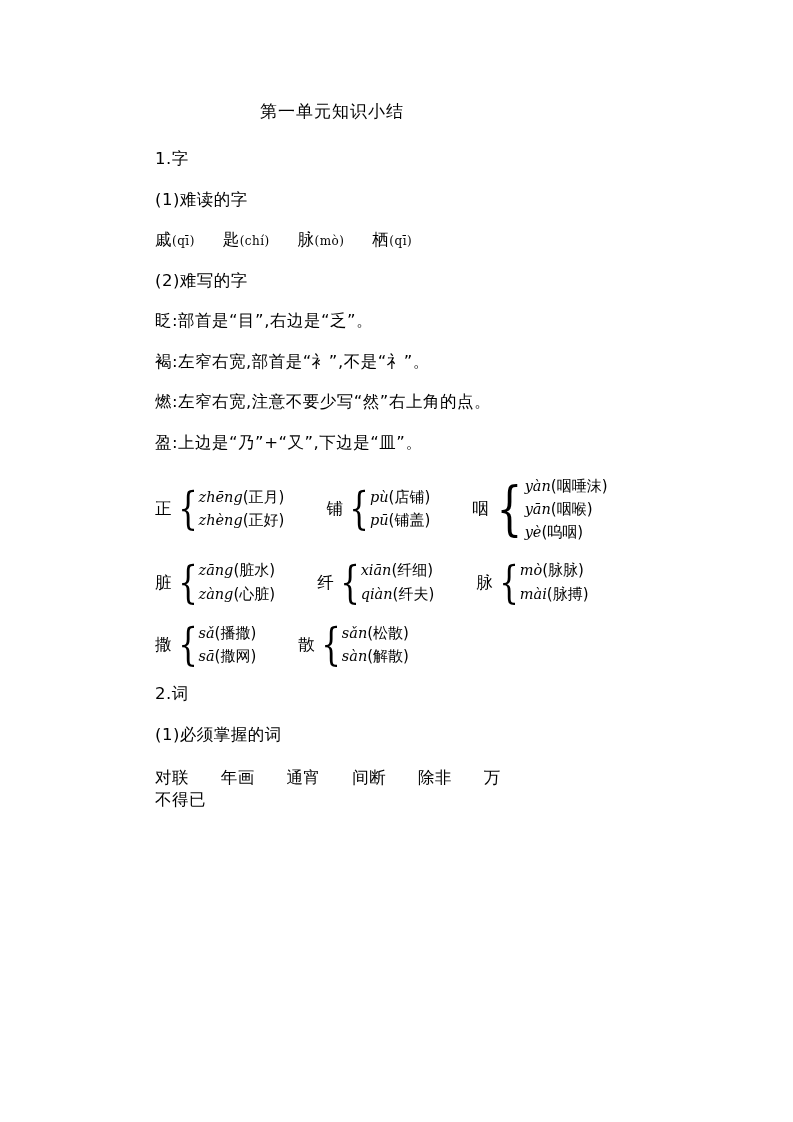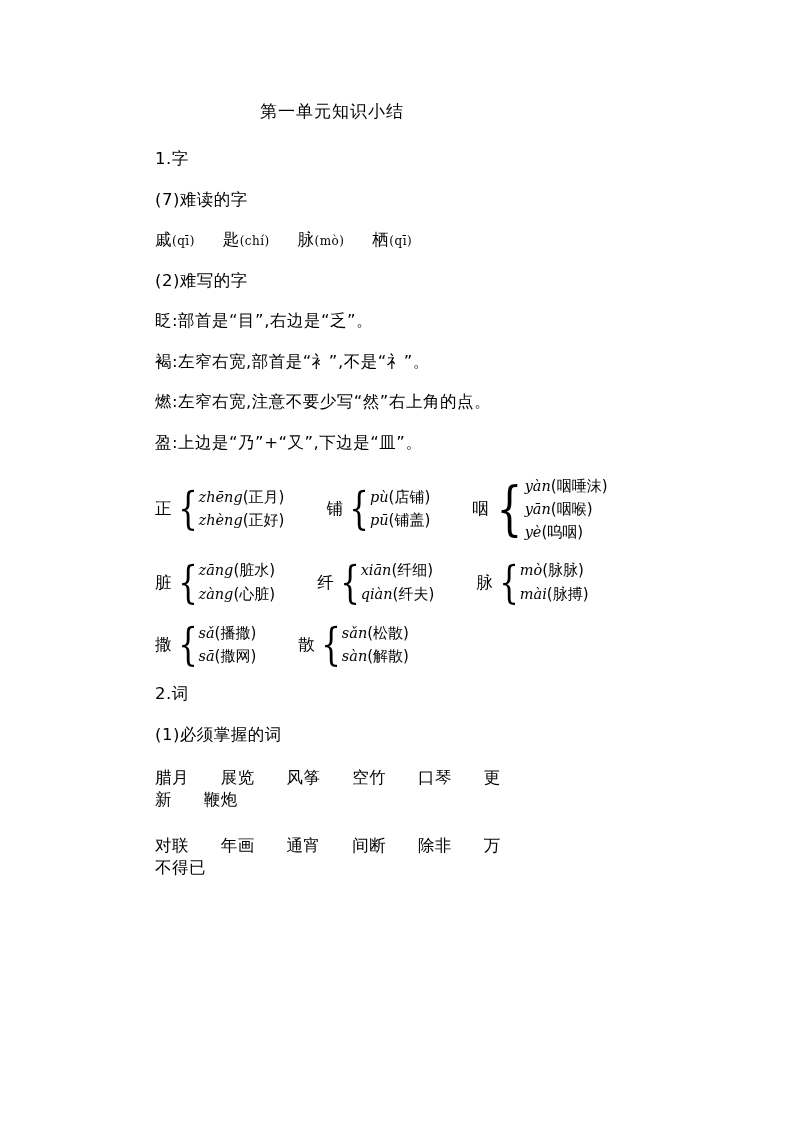--- a/index.html
+++ b/index.html
@@ -100,21 +100,21 @@
 </head>
 <body>
 
 <div class="page">
 
   <div class="doc-title">第一单元知识小结</div>
 
 
   <div class="line">1.字</div>
 
-  <div class="line">(7)难读的字</div>
+  <div class="line">(1)难读的字</div>
 
   <div class="line">
     <span class="readword"><span>戚</span><span class="pinyin">(qī)</span></span>
     <span class="readword"><span>匙</span><span class="pinyin">(chí)</span></span>
     <span class="readword"><span>脉</span><span class="pinyin">(mò)</span></span>
     <span class="readword"><span>栖</span><span class="pinyin">(qī)</span></span>
   </div>
 
   <div class="line">(2)难写的字</div>
 
@@ -199,29 +199,20 @@
         </span>
       </div>
     </div>
 
   </div>
 
   <div class="line">2.词</div>
 
   <div class="line">(1)必须掌握的词</div>
 
-  <div class="word-row">
-    <span>腊月</span>
-    <span>展览</span>
-    <span>风筝</span>
-    <span>空竹</span>
-    <span>口琴</span>
-    <span>更新</span>
-    <span>鞭炮</span>
-  </div>
   <div class="word-row">
     <span>对联</span>
     <span>年画</span>
     <span>通宵</span>
     <span>间断</span>
     <span>除非</span>
     <span>万不得已</span>
   </div>
 
 </div>

